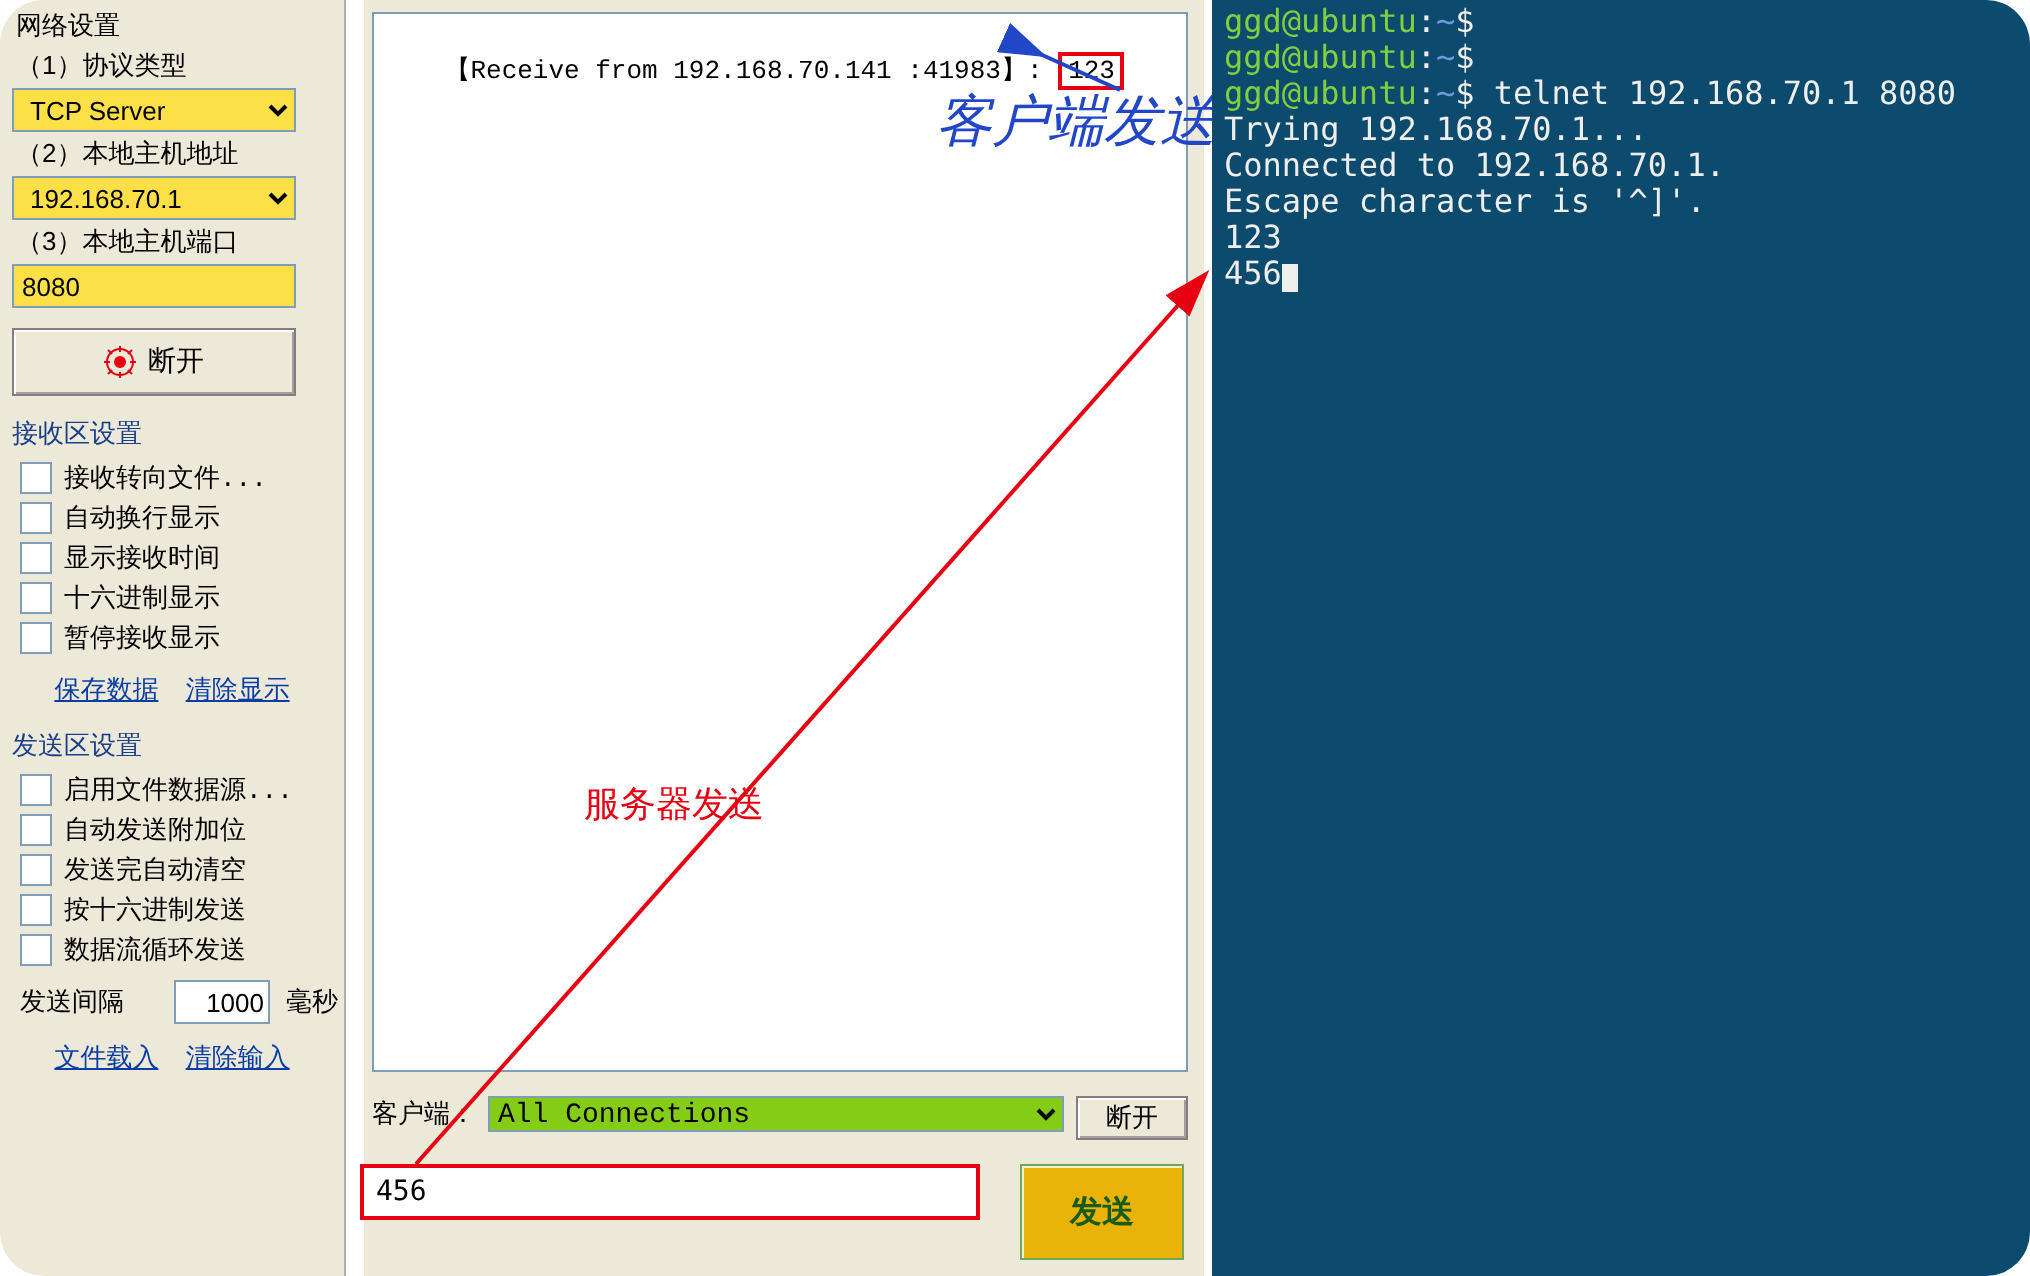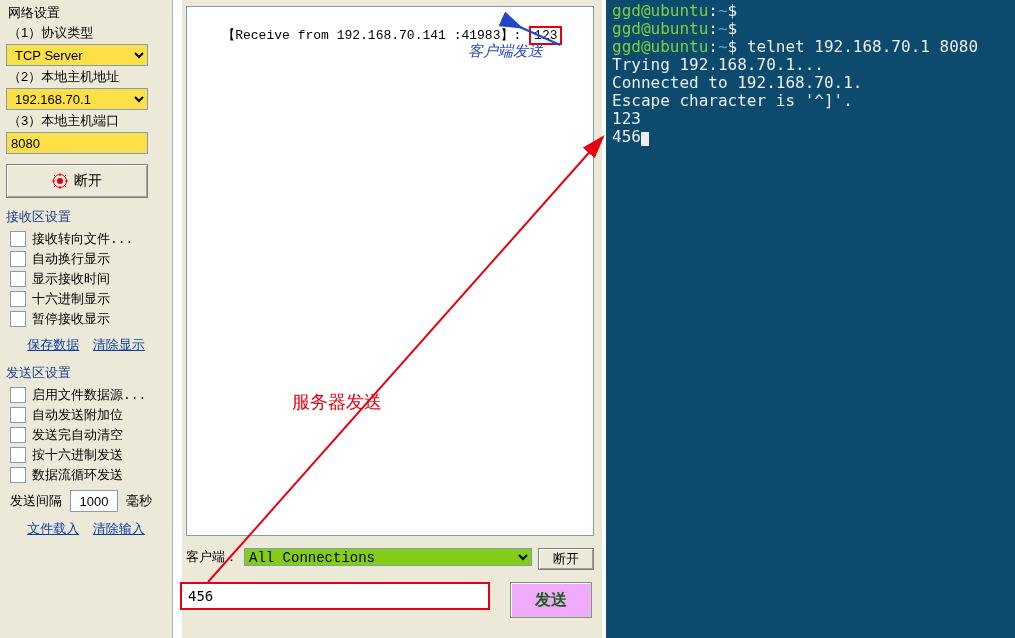--- a/index.html
+++ b/index.html
@@ -1,16 +1,16 @@
 <!DOCTYPE html>
 <html><head>
 <meta charset="utf-8">
 <style>
   html,body{margin:0;padding:0;font-family:"Microsoft YaHei","SimSun",Arial,sans-serif;font-size:13px;color:#000;background:#fff;}
-  .root{position:relative;width:1015px;height:638px;overflow:hidden;}
+  .root{position:relative;width:1015px;height:638px;overflow:hidden;border-radius:22px;}
   
   .left-panel{position:absolute;left:0;top:0;width:172px;height:638px;background:#ece9d8;border-right:1px solid #b0b0b0;}
   .group{margin:2px 6px 8px 6px;}
   .grp-title{font-size:13px;color:#000;margin:4px 0 2px 2px;}
   .sub-label{font-size:13px;margin:2px 0 2px 2px;}
   select.combo, input.txt{
     width:142px;height:22px;border:1px solid #7f9db9;background:#fde047;font-size:13px;padding:0 4px;box-sizing:border-box;
   }
   select.combo{appearance:auto;}
   .btn{
@@ -19,45 +19,45 @@
     box-shadow:inset 1px 1px 0 #fff, inset -1px -1px 0 #a0a0a0;
     font-size:14px;cursor:pointer;
   }
   .radial-icon{width:16px;height:16px;}
   .section-title{font-size:13px;color:#1a3f8b;margin:10px 0 4px 6px;}
   .chk-row{display:flex;align-items:center;gap:6px;margin:2px 0 2px 10px;font-size:13px;font-family:Liberation Mono, monospace;}
   .chk{width:14px;height:14px;border:1px solid #7f9db9;background:#fff;}
   .link-row{margin:8px 0 0 10px;text-align:center;}
   .lnk{color:#0a3ea6;text-decoration:underline;font-size:13px;cursor:pointer;margin-right:10px;}
   .interval-row{display:flex;align-items:center;gap:8px;margin:6px 0 0 10px;font-size:13px;}
-  .interval-row input{width:42px;height:20px;border:1px solid #7f9db9;text-align:center;padding:0 2px;font-size:13px;}
+  .interval-row input{width:42px;height:20px;border:1px solid #7f9db9;text-align:right;padding:0 2px;font-size:13px;margin-left:17px;}
   
   .mid{position:absolute;left:182px;top:0;width:420px;height:638px;background:#ece9d8;}
   .recv-box{
     position:absolute;left:4px;top:6px;width:408px;height:530px;
     border:1px solid #7f9db9;background:#fff;font-family:"SimSun","Courier New",monospace;font-size:13px;
     padding:4px;box-sizing:border-box;overflow:hidden;white-space:pre;
   }
   .red-box{border:2px solid #e60012;padding:0 3px;display:inline-block;line-height:15px;}
   .annot{position:absolute;color:#e60012;font-family:"SimSun",serif;font-size:18px;pointer-events:none;}
-  .annot-blue{color:#2147c8;font-style:italic;font-family:"KaiTi","SimSun",serif;font-size:15px;}
+  .annot-blue{color:#2147c8;font-style:italic;font-family:"KaiTi","SimSun",serif;font-size:28px;}
   
   .client-row{position:absolute;left:4px;top:548px;width:408px;height:24px;display:flex;align-items:flex-start;gap:6px;}
   .client-row .lbl{font-size:13px;}
   .client-row select{flex:1;height:18px;border:1px solid #7f9db9;font-family:"Courier New",monospace;font-size:14px;background:#84cc16;}
   .client-row .small-btn{width:56px;height:22px;border:1px solid #808080;background:#ece9d8;box-shadow:inset 1px 1px 0 #fff,inset -1px -1px 0 #a0a0a0;font-size:13px;cursor:pointer;}
   
   .send-input{
     position:absolute;left:-2px;top:582px;width:310px;height:28px;
     border:2px solid #e60012;background:#fff;font-size:14px;padding:0 6px;box-sizing:border-box;
     font-family:"SimSun",monospace;
   }
   .send-btn{
-    position:absolute;left:328px;top:582px;width:82px;height:36px;
-    background:#f0abfc;border:1px solid #6fa85a;font-size:16px;font-weight:bold;color:#1a5c16;
+    position:absolute;left:328px;top:582px;width:82px;height:48px;
+    background:#eab308;border:1px solid #6fa85a;font-size:16px;font-weight:bold;color:#1a5c16;
     cursor:pointer;box-shadow:inset 1px 1px 0 #ffffffcc;
   }
   
   .term{
     position:absolute;left:606px;top:0;width:467px;height:638px;
     background:#0c4a6e;color:#eeeeec;font-family:"DejaVu Sans Mono","Consolas",monospace;font-size:16px;
     padding:2px 6px;box-sizing:border-box;white-space:pre;line-height:18px;overflow:hidden;
   }
   .term .prompt .user{color:#7fcf3f;}
   .term .prompt .path{color:#6d9cdc;}

